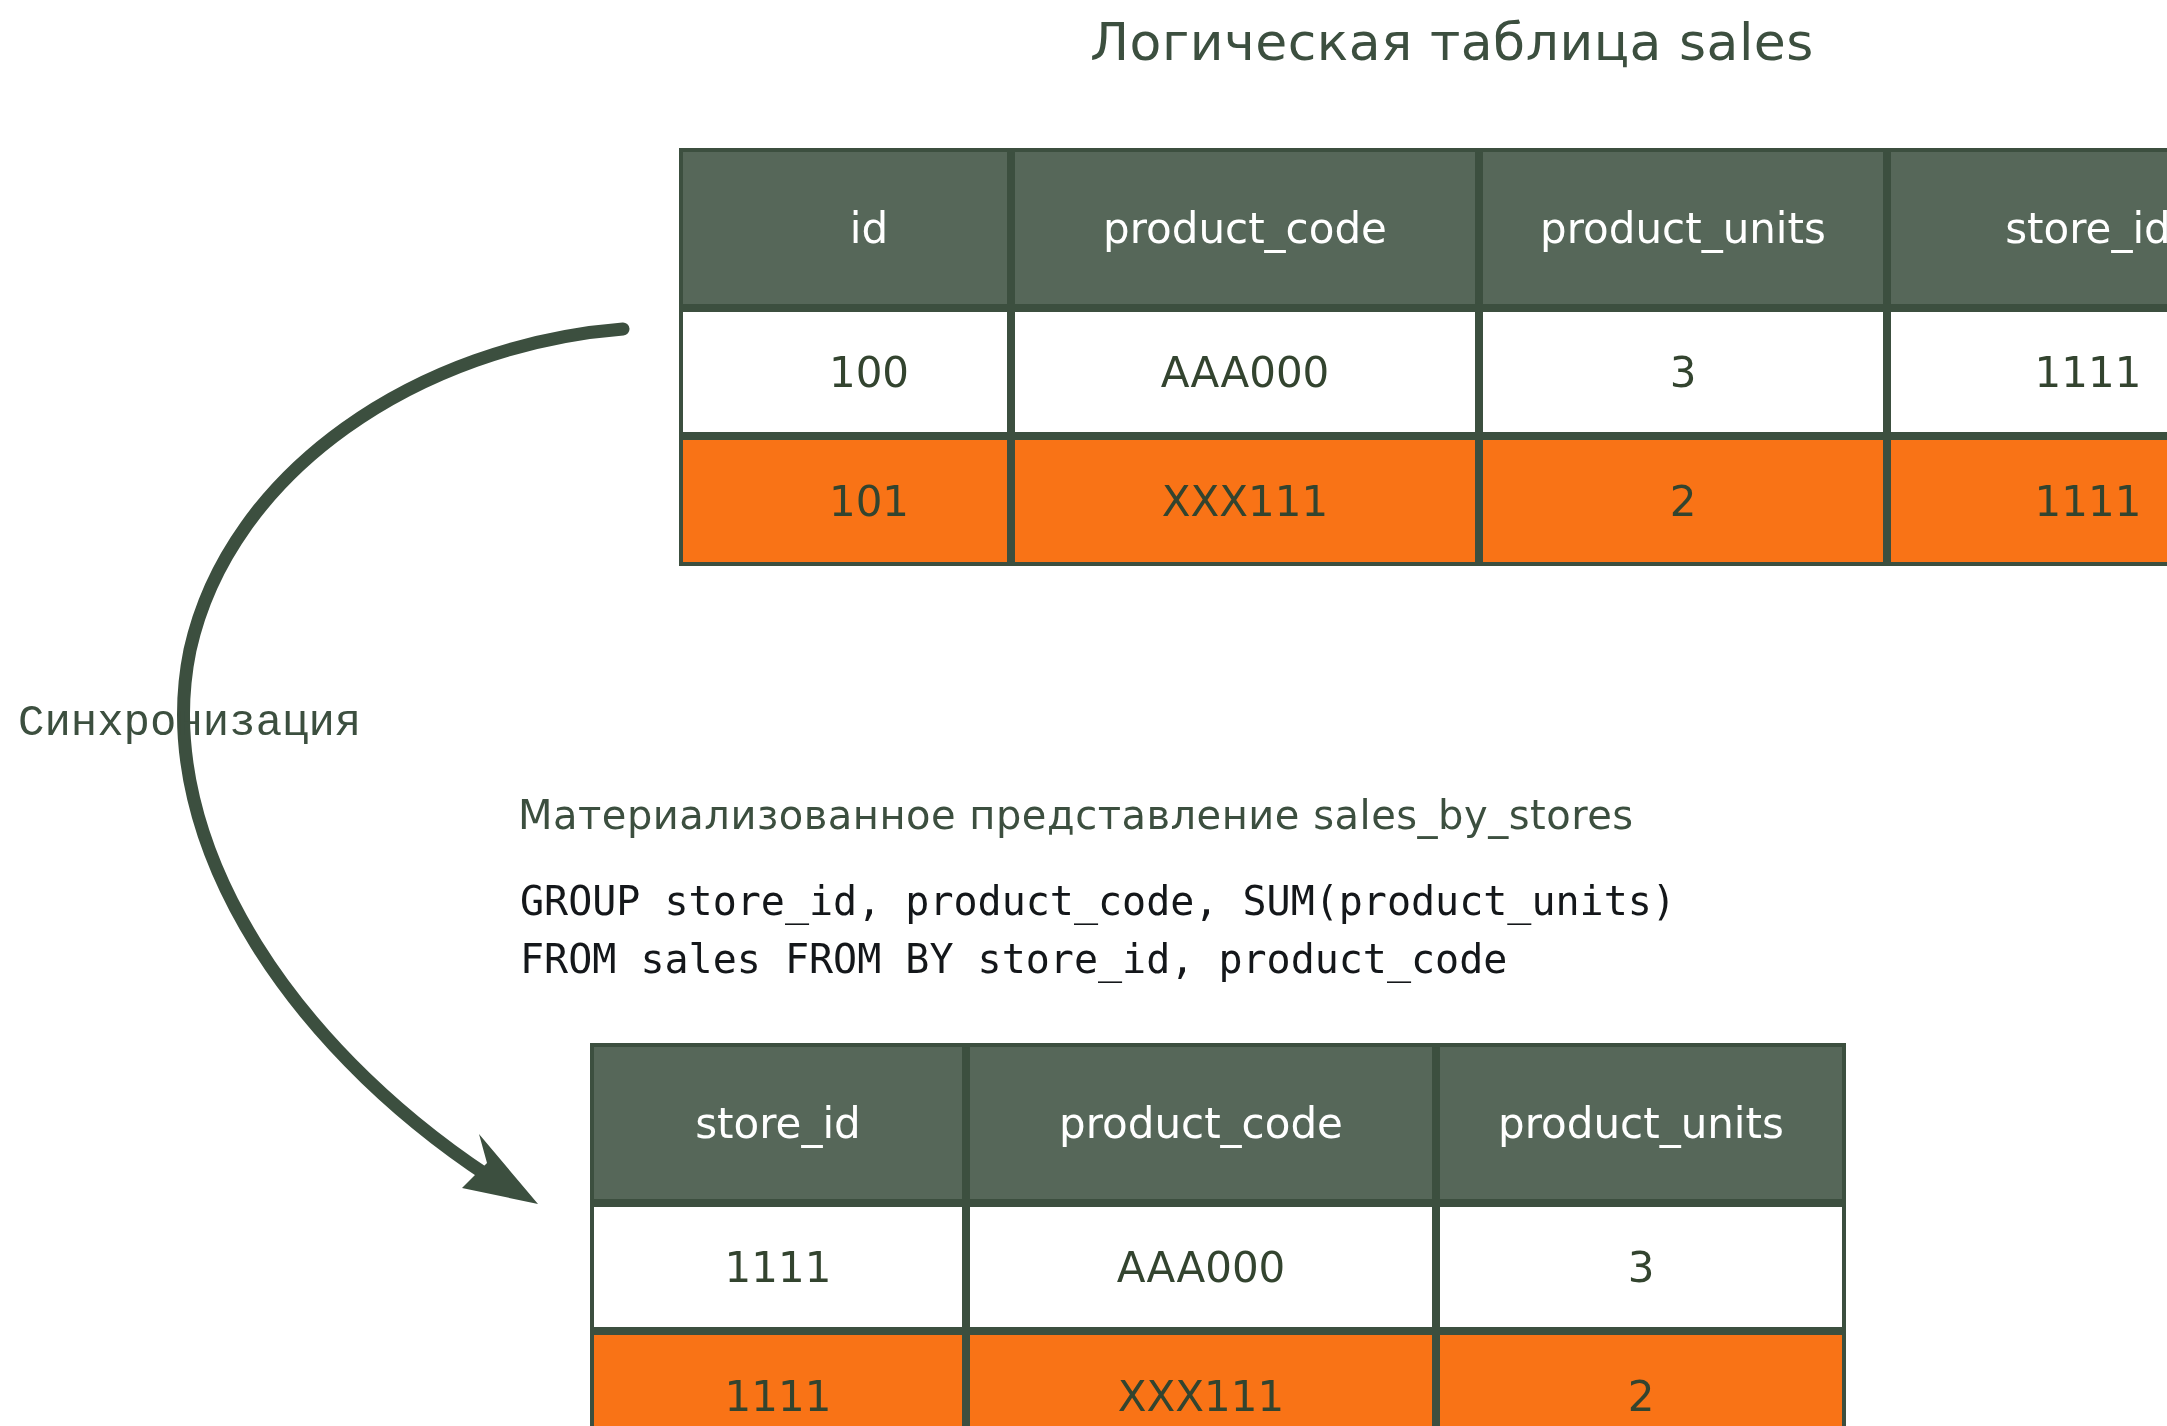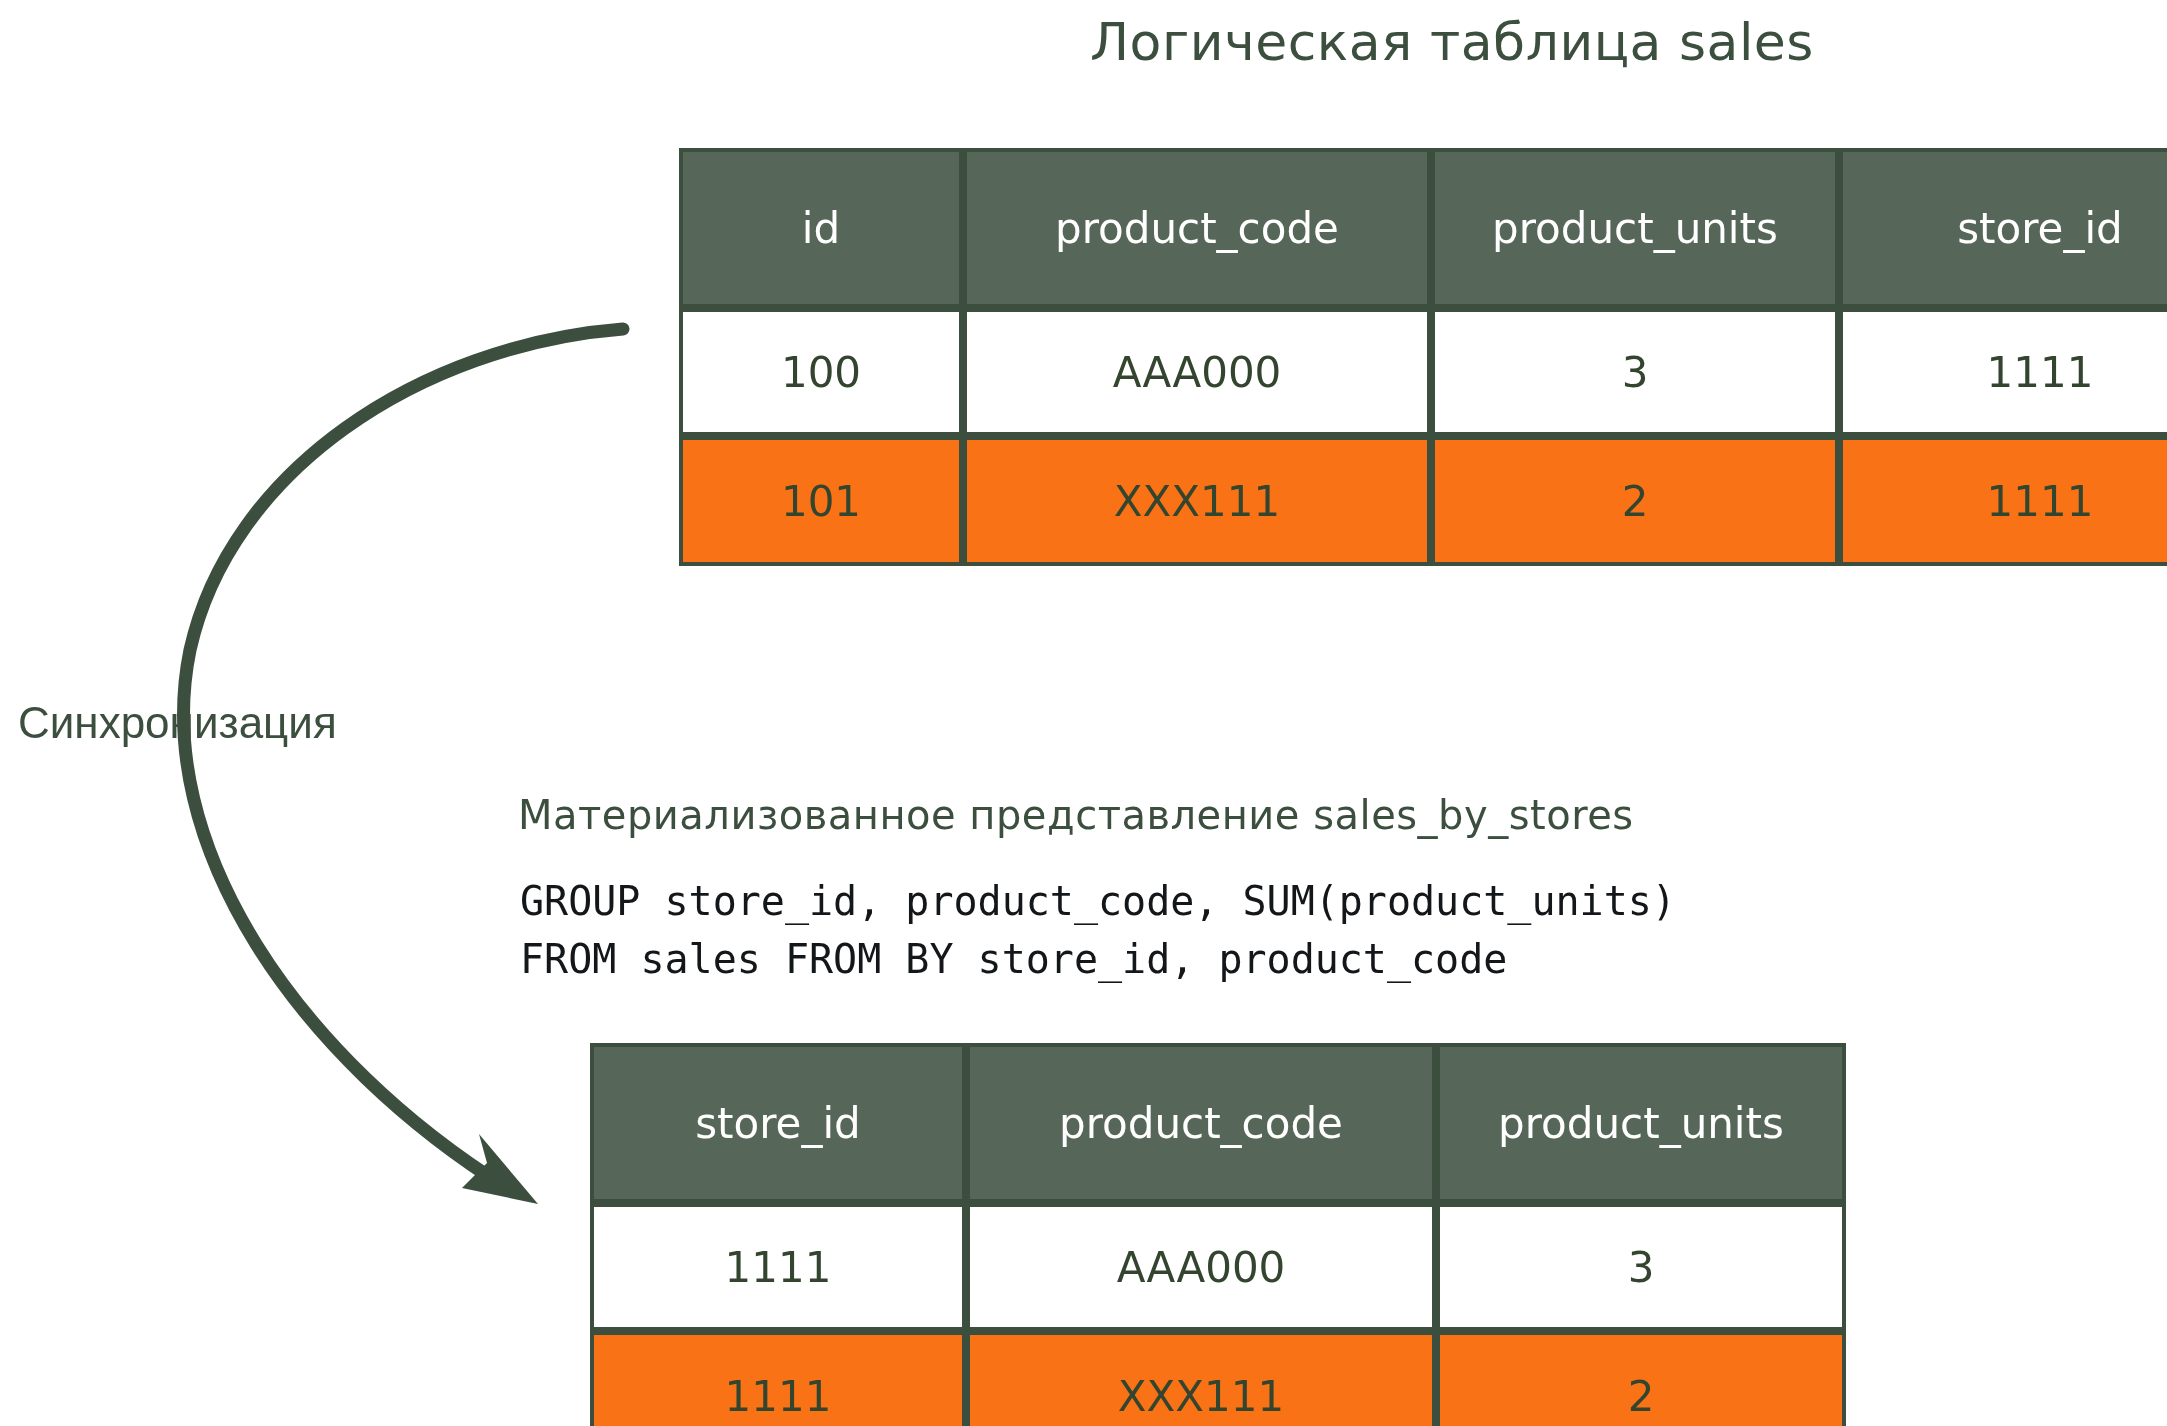--- a/index.html
+++ b/index.html
@@ -23,21 +23,21 @@
     left:1090px; top:12px; font-size:52px;text-align:center;
   }
   #title-mv{
     left:518px; top:792px; font-size:40px;
   }
 
   
   #sync-label{
     position:absolute;left:18px;top:698px;
     font-size:44px;color:#3C4F3F;white-space:nowrap;
-    font-family:Liberation Sans, sans-serif;
+    font-family:Liberation Mono, monospace;
   }
 
   
   #sql-block{
     position:absolute;left:520px;top:872px;
     font-family:"DejaVu Sans Mono", monospace;
     font-size:40px;line-height:58px;
     color:#14171a;white-space:pre;
   }
 
@@ -71,21 +71,21 @@
     margin-left:32px;
   }
   .tbl tr.r-even td{
     background:#f97316;
     font-size:42px;
     height:122px;
   }
 
   
   #table-sales{ left:679px; top:148px; width:1530px; }
-  #table-sales .c0{width:276px;}
+  #table-sales .c0{width:276px;padding-left:48px;}
   #table-sales .c1{width:460px;}
   #table-sales .c2{width:400px;}
   #table-sales .c3{width:394px;}
 
   
   #table-mv{ left:590px; top:1043px; width:1232px; }
   #table-mv .c0{width:368px;}
   #table-mv .c1{width:462px;}
   #table-mv .c2{width:402px;}
 

